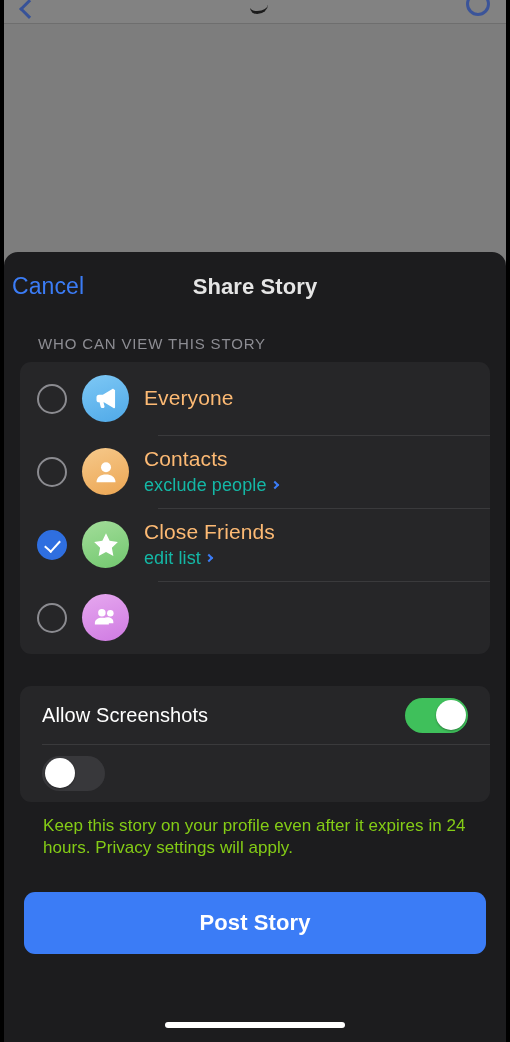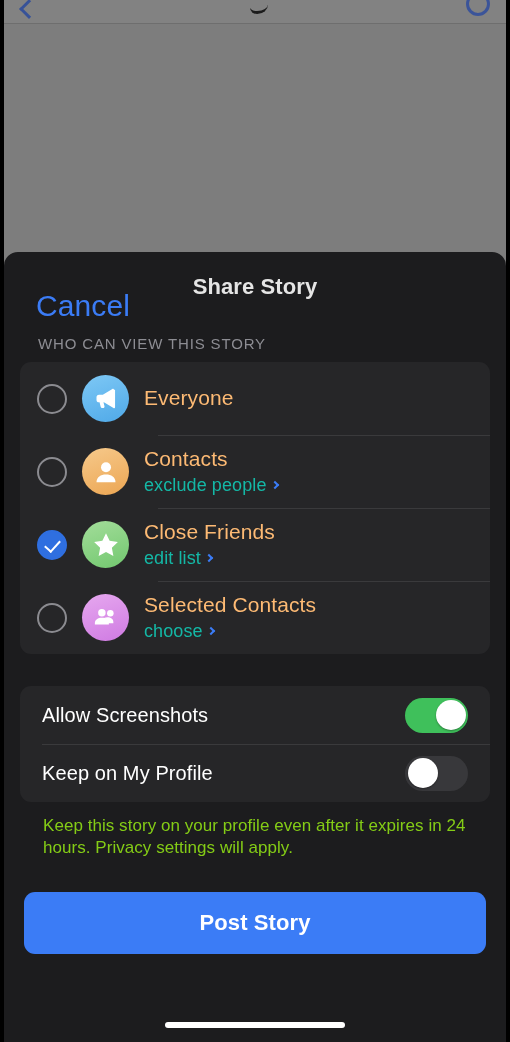--- a/index.html
+++ b/index.html
@@ -75,31 +75,30 @@
     background: #1c1c1e;
     border-radius: 14px 14px 0 0;
   }
 
   .sheet-header {
     position: relative;
     height: 72px;
   }
   .cancel-btn {
     position: absolute;
-    left: 32px;
+    left: 8px;
     top: 21px;
     color: #3b7cf6;
-    font-size: 30px;
+    font-size: 23px;
     letter-spacing: .1px;
     background: none;
     border: none;
     font-family: "Liberation Sans", sans-serif;
     cursor: pointer;
     padding: 0;
-    margin-top: 16px;
   }
   .sheet-title {
     position: absolute;
     left: 0; right: 0;
     top: 22px;
     text-align: center;
     color: #e5e5e5;
     font-size: 22px;
     font-weight: bold;
     letter-spacing: .1px;
@@ -371,40 +370,32 @@
       <div class="option-row">
         <div class="radio"></div>
         <div class="avatar av-selected">
           <svg width="29" height="29" viewBox="0 0 24 24" fill="#ffffff">
             <circle cx="9" cy="8" r="3.1"></circle>
             <circle cx="16" cy="8.4" r="2.7"></circle>
             <path d="M13.6 11.8c2.6 0 4.9 1.3 4.9 3.9v1.1h-4.2c-.2-2-1.6-3.5-3.5-4.3.8-.5 1.8-.7 2.8-.7z"></path>
             <path d="M9 12.2c3.2 0 5.8 1.6 5.8 4.5v1.1H3.2v-1.1c0-2.9 2.6-4.5 5.8-4.5z"></path>
           </svg>
         </div>
-        <div class="option-text">
-          <div class="option-title">Selected Contacts</div>
-          <div class="option-link">
-            <span>choose</span>
-            <i class="chev"></i>
-          </div>
-        </div>
       </div>
 
     </div>
 
     <div class="card-toggles">
       <div class="toggle-row">
         <span class="toggle-label">Allow Screenshots</span>
         <span class="switch on">
           <span class="knob"></span>
         </span>
       </div>
       <div class="toggle-row">
-        <span class="toggle-label">Keep on My Profile</span>
         <span class="switch">
           <span class="knob"></span>
         </span>
       </div>
     </div>
 
     <div class="footnote">Keep this story on your profile even after it expires in 24 hours. Privacy settings will apply.</div>
 
     <button class="post-btn">Post Story</button>
   </div>

